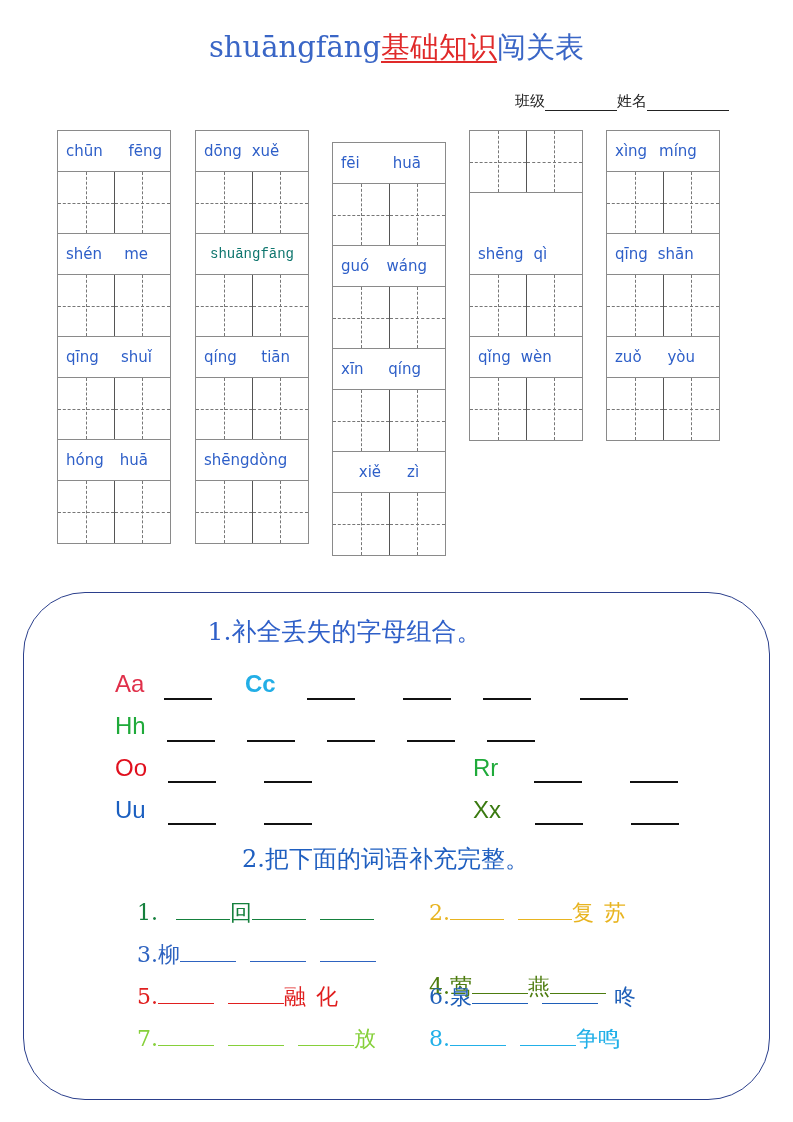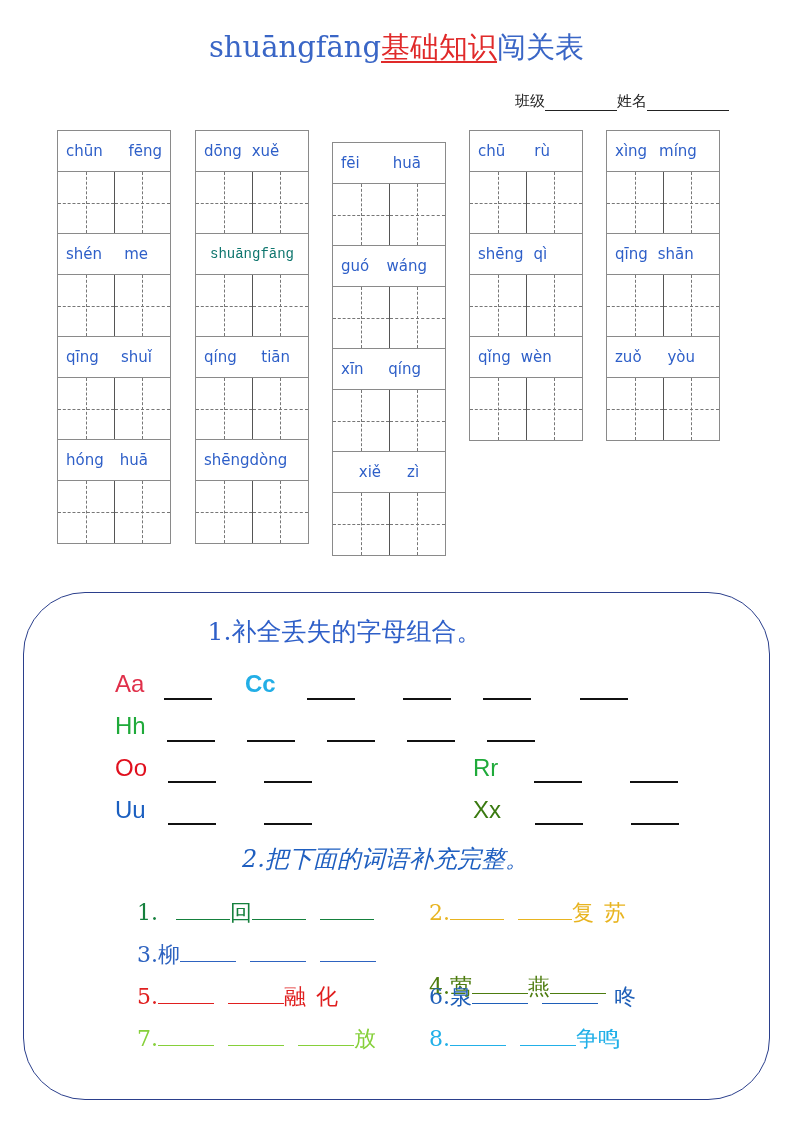--- a/index.html
+++ b/index.html
@@ -17,21 +17,21 @@
   .grid { height:62px; display:flex; box-sizing:border-box; }
   .blk:not(:last-child) .grid { border-bottom:1px solid #8a8a8a; }
   .sq { flex:1; position:relative; box-sizing:border-box; }
   .sq:first-child { border-right:1px solid #555; }
   .sq::before { content:""; position:absolute; left:50%; top:0; bottom:0; border-left:1px dashed #777; }
   .sq::after { content:""; position:absolute; top:50%; left:0; right:0; border-top:1px dashed #777; }
   .panel { left:23px; top:592px; width:747px; height:508px; border:1.5px solid #2b3f8c; border-radius:62px; box-sizing:border-box; }
   .h1 { left:0; top:615px; width:689px; text-align:center; font-family:"DejaVu Serif", serif; font-size:25px; color:#2e5fc8; }
   .letter { font-family:"Liberation Sans", sans-serif; font-size:24px; }
   .bl { position:absolute; height:0; border-top:2px solid #111; width:48px; }
-  .h2 { left:0; top:843px; width:771px; text-align:center; font-size:24px; color:#1f5fc0; font-family:"DejaVu Sans", sans-serif;font-style:italic; }
+  .h2 { left:0; top:843px; width:771px; text-align:center; font-size:24px; color:#1f5fc0; font-family:"DejaVu Sans", sans-serif; }
   .h2 .num { font-family:"DejaVu Serif", serif; }
   .item { position:absolute; font-family:"DejaVu Serif", serif; font-size:22px; white-space:nowrap; }
   .item .u { display:inline-block; border-bottom:1.5px solid currentColor; height:18px; vertical-align:baseline; }
 </style>
 </head>
 <body>
 
 <div class="abs title"><span>shuāngfāng</span><span class="hl">基础知识</span><span>闯关表</span></div>
 
 <div class="abs classline">
@@ -160,24 +160,20 @@
       </div>
       <div class="grid">
         <div class="sq"></div>
         <div class="sq"></div>
       </div>
     </div>
 </div>
 
 <div class="col" style="left:469px; top:130px;">
   <div class="blk">
-      <div class="py">
-        <span>chū</span>
-        <span style="margin-right:24px">rù</span>
-      </div>
       <div class="grid">
         <div class="sq"></div>
         <div class="sq"></div>
       </div>
     </div>
   <div class="blk">
       <div class="py" style="justify-content:flex-start; gap:10px">
         <span>shēng</span>
         <span>qì</span>
       </div>

